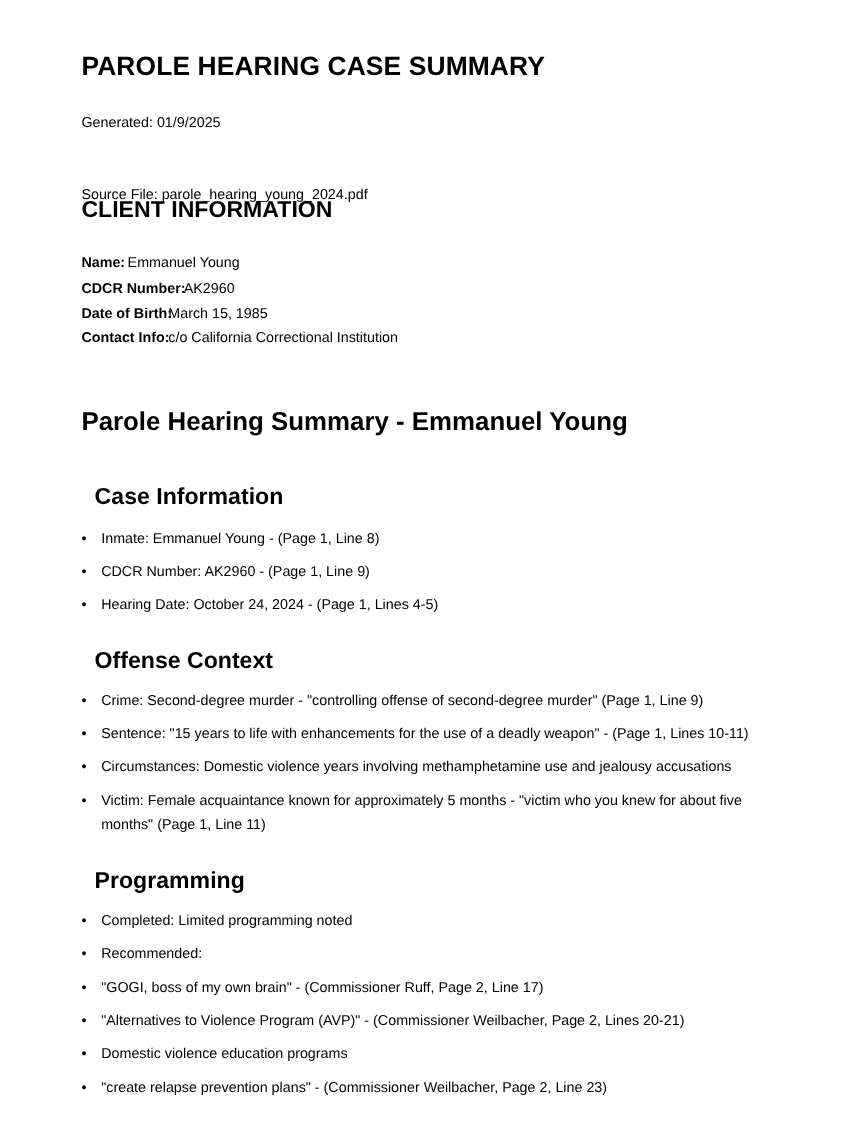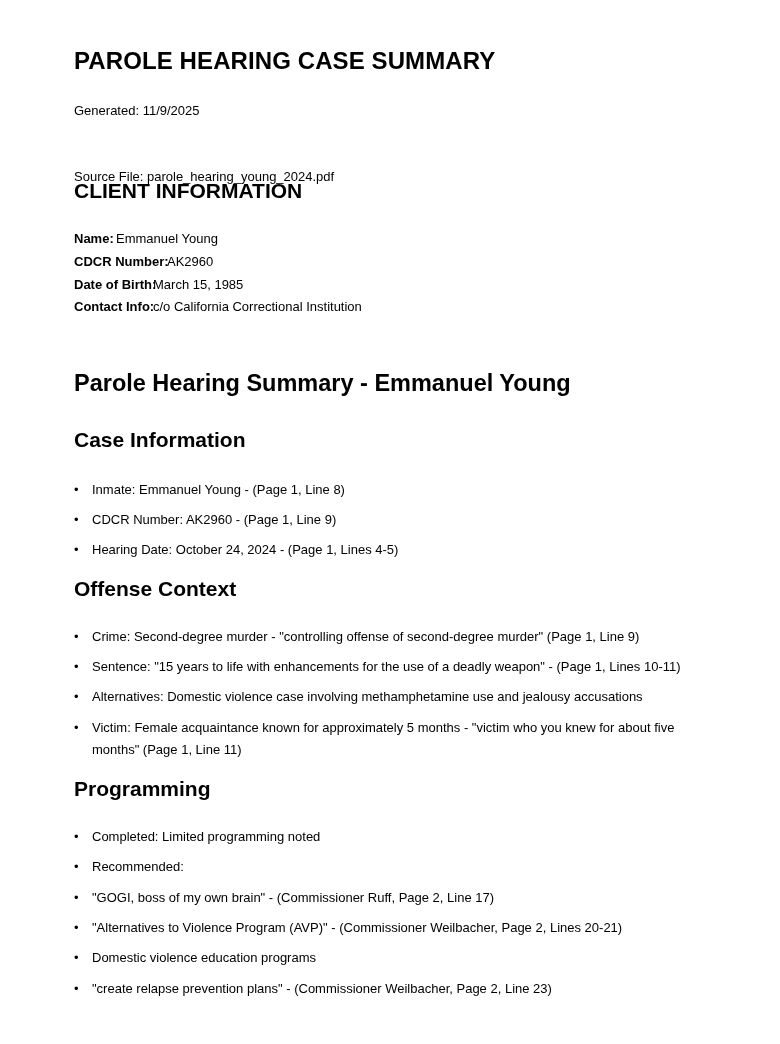--- a/index.html
+++ b/index.html
@@ -13,42 +13,42 @@
       font-size: 24px; font-weight: bold; letter-spacing: 0.1px; white-space: nowrap;
     }
     .meta { position: absolute; left: 0; font-size: 13px; white-space: nowrap; }
     .h2 {
       position: absolute; left: 0; margin: 0; font-size: 21px; font-weight: bold; white-space: nowrap;
     }
     .h1 {
       position: absolute; left: 0; margin: 0; font-size: 23.5px; font-weight: bold; white-space: nowrap;
     }
     .h3 {
-      position: absolute; left: 0; margin: 0; font-size: 21px; font-weight: bold; white-space: nowrap;
+      position: absolute; left: 0; margin: 12px; font-size: 21px; font-weight: bold; white-space: nowrap;
     }
     .info-row { position: absolute; left: 0; height: 18px; width: 600px; font-size: 13px; white-space: nowrap; }
     .info-row .lbl { position: absolute; left: 0; top: 0; font-weight: bold; }
     .info-row .val { position: absolute; top: 0; background: transparent; }
     .v-name { left: 42px; }
     .v-cdcr { left: 93px; }
     .v-dob { left: 79px; }
     .v-contact { left: 79px; }
     .bullet {
       position: absolute; left: 0; width: 640px; font-size: 13px; line-height: 22px;
     }
     .bullet .dot { position: absolute; left: 0; top: 0; }
     .bullet .txt { display: block; margin-left: 18px; }
   </style>
 </head>
 <body>
 
 <div class="page">
 
   <h1 class="title">PAROLE HEARING CASE SUMMARY</h1>
-  <div class="meta" style="top:103px;">Generated: 11/9/2025</div>
+  <div class="meta" style="top:103px;">Generated: 01/9/2025</div>
   <div class="meta" style="top:126px;margin-top:43px;">Source File: parole_hearing_young_2024.pdf</div>
 
   <h2 class="h2" style="top:179px;">CLIENT INFORMATION</h2>
 
   <div class="info-row" style="top:231px;padding-left:38px;">
     <span class="lbl">Name:</span>
     <span class="val v-name">Emmanuel Young</span>
   </div>
   <div class="info-row" style="top:254px;">
     <span class="lbl">CDCR Number:</span>
@@ -83,21 +83,21 @@
   <div class="bullet" style="top:626px;">
     <span class="dot">•</span>
     <span class="txt">Crime: Second-degree murder - "controlling offense of second-degree murder" (Page 1, Line 9)</span>
   </div>
   <div class="bullet" style="top:656px;">
     <span class="dot">•</span>
     <span class="txt">Sentence: "15 years to life with enhancements for the use of a deadly weapon" - (Page 1, Lines 10-11)</span>
   </div>
   <div class="bullet" style="top:686px;">
     <span class="dot">•</span>
-    <span class="txt">Alternatives: Domestic violence case involving methamphetamine use and jealousy accusations</span>
+    <span class="txt">Circumstances: Domestic violence years involving methamphetamine use and jealousy accusations</span>
   </div>
   <div class="bullet" style="top:717px; width:625px;">
     <span class="dot">•</span>
     <span class="txt">Victim: Female acquaintance known for approximately 5 months - "victim who you knew for about five months" (Page 1, Line 11)</span>
   </div>
 
   <h3 class="h3" style="top:777px;">Programming</h3>
   <div class="bullet" style="top:826px;">
     <span class="dot">•</span>
     <span class="txt">Completed: Limited programming noted</span>

